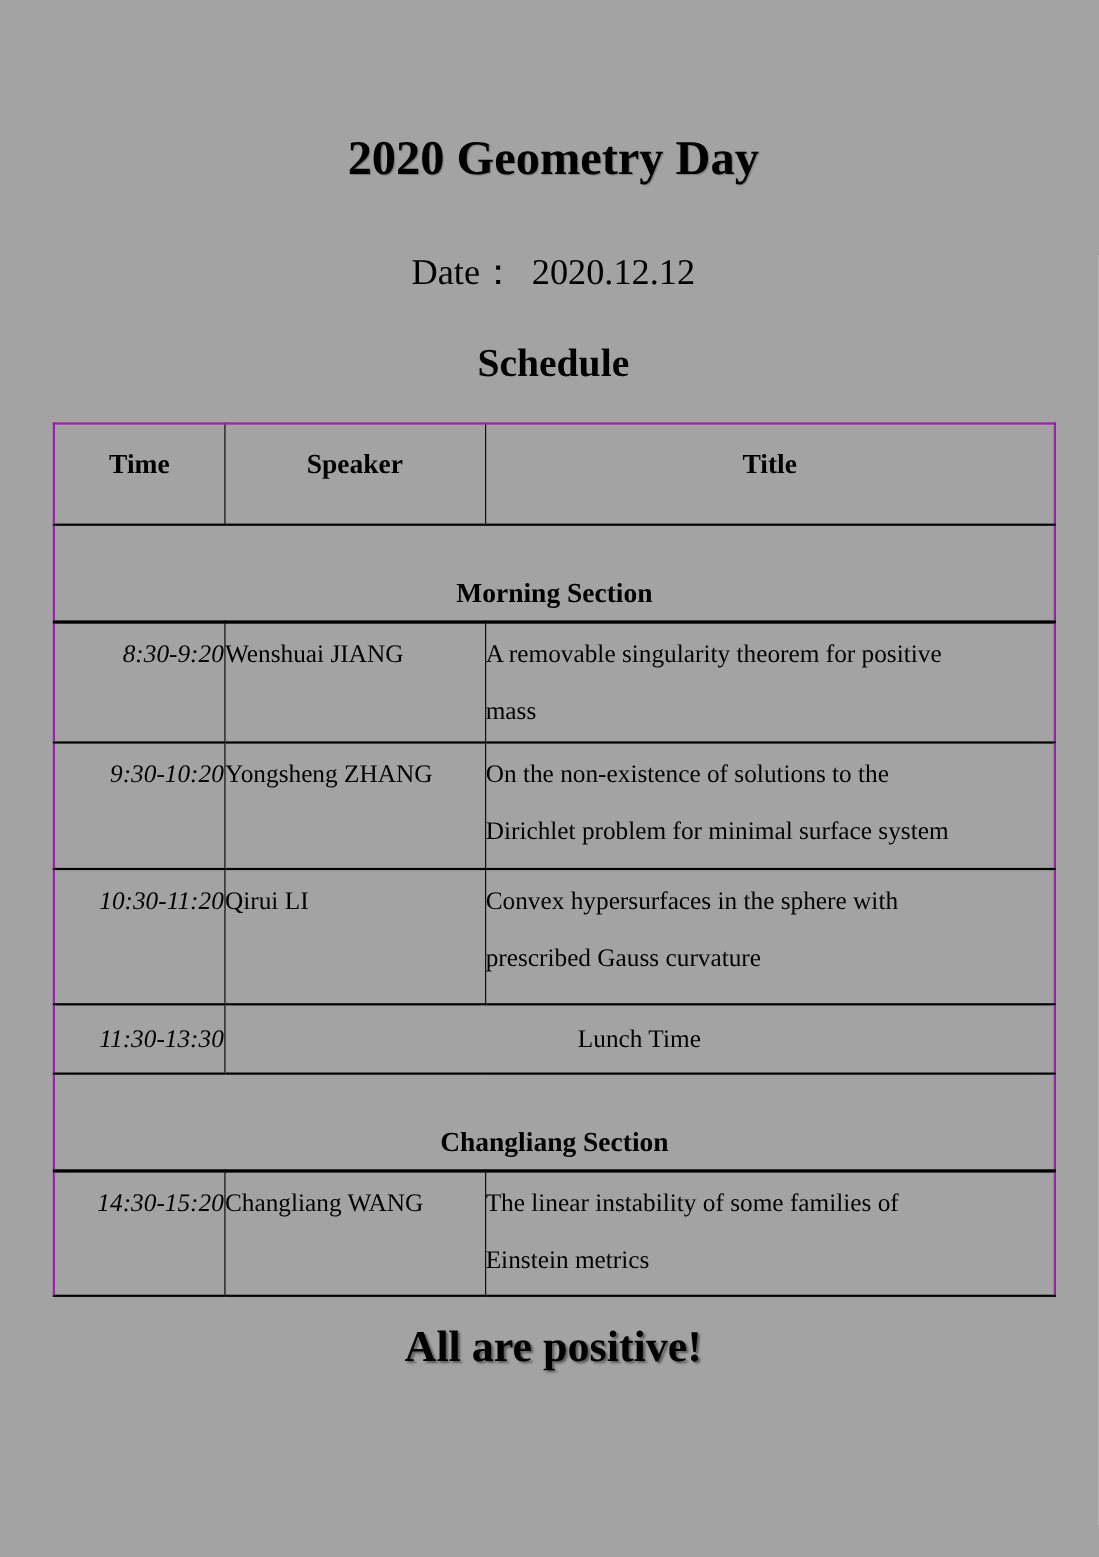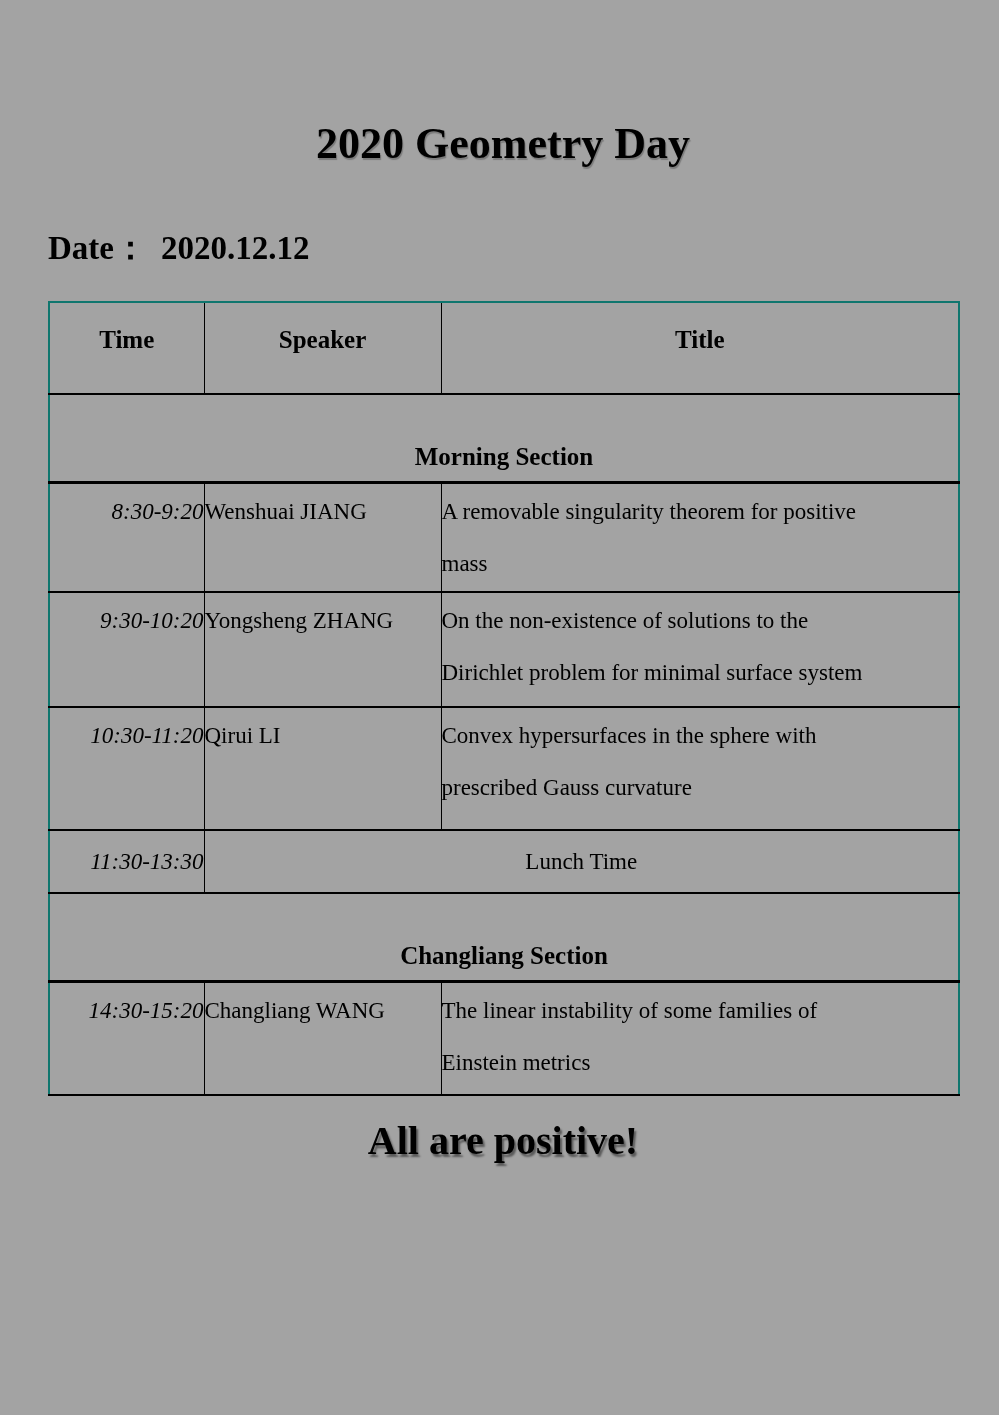--- a/index.html
+++ b/index.html
@@ -21,40 +21,40 @@
     width: 910px;
     text-align: center;
     font-size: 44px;
     font-weight: bold;
     line-height: 1.15;
     text-shadow: 1px 1.5px 1px rgba(0,0,0,0.25);
   }
   .date-line {
     margin: 60px 0 4px 48px;
     width: 910px;
-    text-align: left;
+    text-align: center;
     font-size: 33px;
-    font-weight: bold;
+    font-weight: normal;
     line-height: 1.15;
   }
   .date-line .date-value { margin-left: 14px; }
   h2.schedule-heading {
     margin: 42px 0 0 48px;
     width: 910px;
     text-align: center;
     font-size: 36px;
     font-weight: bold;
     line-height: 1.15;
   }
   table.schedule {
     margin: 33px 0 12px 48px;
     width: 910px;
     table-layout: fixed;
     border-collapse: collapse;
-    border: 2px solid #0f766e;
+    border: 2px solid #a21caf;
   }
   .col-time    { width: 155px; }
   .col-speaker { width: 237px; }
   .col-title   { width: 518px; }
   table.schedule th,
   table.schedule td {
     border: 1px solid #000000;
     padding: 0;
   }
   tr.header-row th {
@@ -113,20 +113,21 @@
 <body>
 
 <div class="page">
 
   <h1 class="doc-title">2020 Geometry Day</h1>
 
   <div class="date-line">
     <span>Date：</span><span class="date-value">2020.12.12</span>
   </div>
 
+  <h2 class="schedule-heading">Schedule</h2>
 
   <table class="schedule">
     <colgroup>
       <col class="col-time">
       <col class="col-speaker">
       <col class="col-title">
     </colgroup>
     <tbody>
       <tr class="header-row" style="height:74px">
         <th>Time</th>

